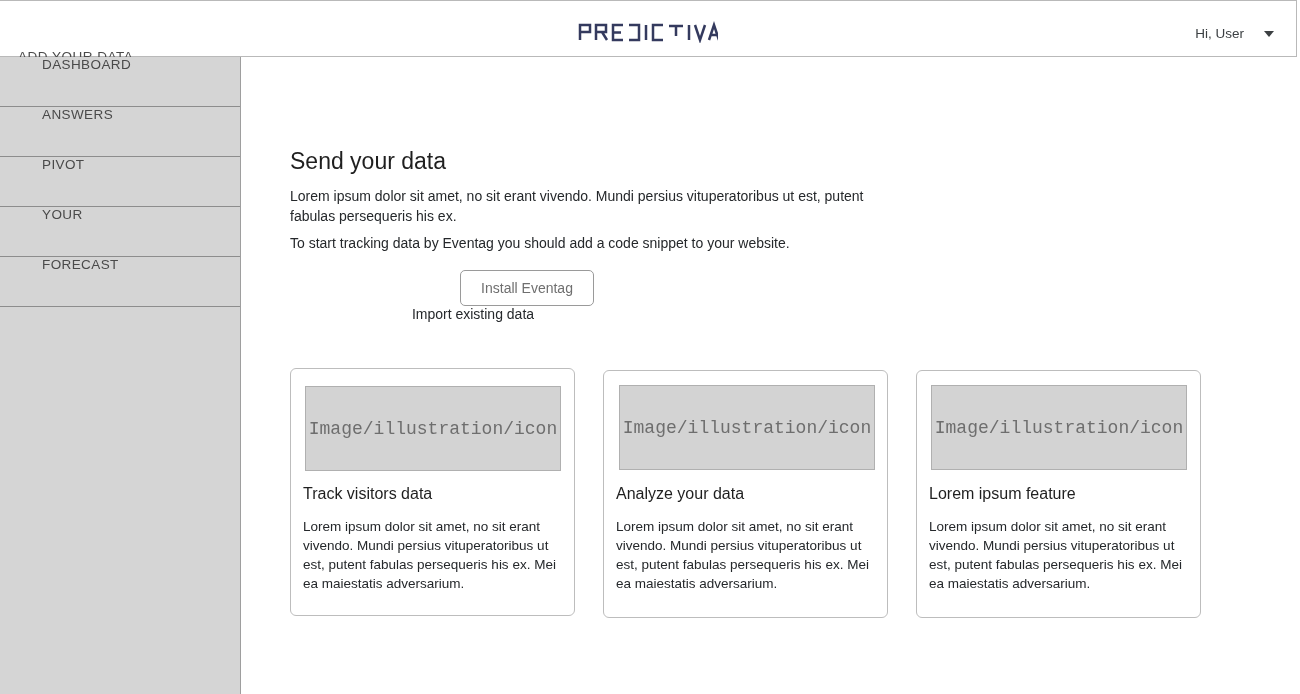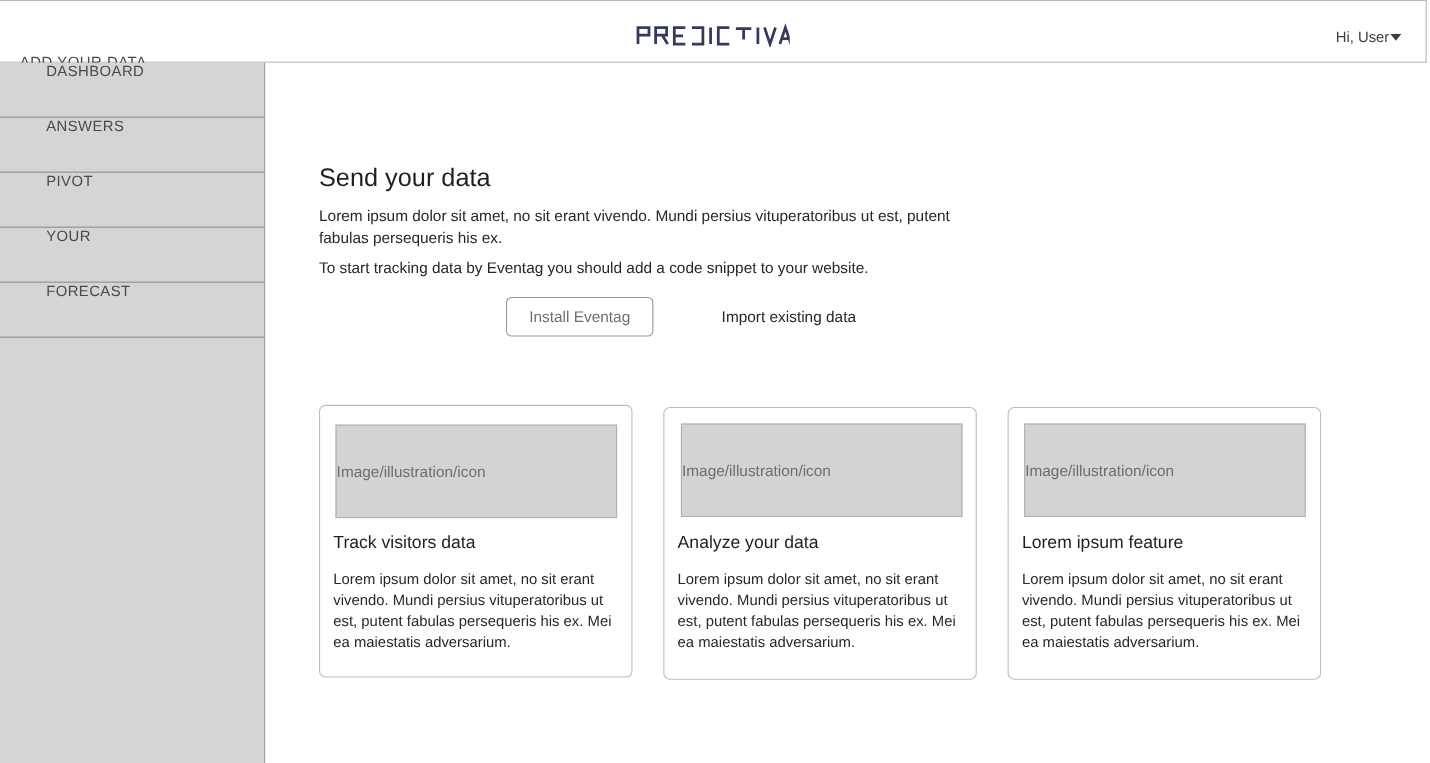--- a/index.html
+++ b/index.html
@@ -47,21 +47,21 @@
     text-align: center;
     pointer-events: none;
   }
   .logo svg { display: inline-block; vertical-align: middle; }
   .header-right {
     position: absolute;
     right: 22px;
     top: 25px;
     display: flex;
     align-items: center;
-    gap: 1px;
+    gap: 20px;
     font-size: 13.5px;
     color: #3c4043;
     cursor: pointer;
   }
   .caret {
     width: 0;
     height: 0;
     border-left: 5.5px solid transparent;
     border-right: 5.5px solid transparent;
     border-top: 6.5px solid #3c4043;
@@ -123,20 +123,21 @@
   }
   #para1 { left: 44px; top: 128px; width: 600px; }
   #para2 { left: 44px; top: 175px; width: 620px; }
 
   .btn-row {
     position: absolute;
     left: 44px;
     top: 212px;
     display: flex;
     align-items: center;
+    flex-direction: column;
   }
   .btn-outline {
     width: 134px;
     height: 36px;
     box-sizing: border-box;
     margin-left: 170px;
     border: 1px solid #9a9a9a;
     border-radius: 5px;
     background: #ffffff;
     color: #6f6f6f;
@@ -175,22 +176,24 @@
   .card-1 { left: 313px; top: 2px; width: 285px; height: 248px; }
   .card-2 { left: 626px; top: 2px; width: 285px; height: 248px; }
 
   .card-img {
     position: absolute;
     box-sizing: border-box;
     background: #d3d3d3;
     border: 1px solid #b0b0b0;
     display: flex;
     align-items: center;
-    font-size: 14px;
+    justify-content: center;
+    font-size: 18px;
     color: #6e6e6e;
+    font-family: Liberation Mono, monospace;
   }
   .card-0 .card-img { left: 14px; top: 17px; width: 256px; height: 85px; }
   .card-1 .card-img { left: 15px; top: 14px; width: 256px; height: 85px; }
   .card-2 .card-img { left: 14px; top: 14px; width: 256px; height: 85px; }
 
   .card-title {
     position: absolute;
     left: 12px;
     font-size: 16px;
     color: #1f1f1f;

